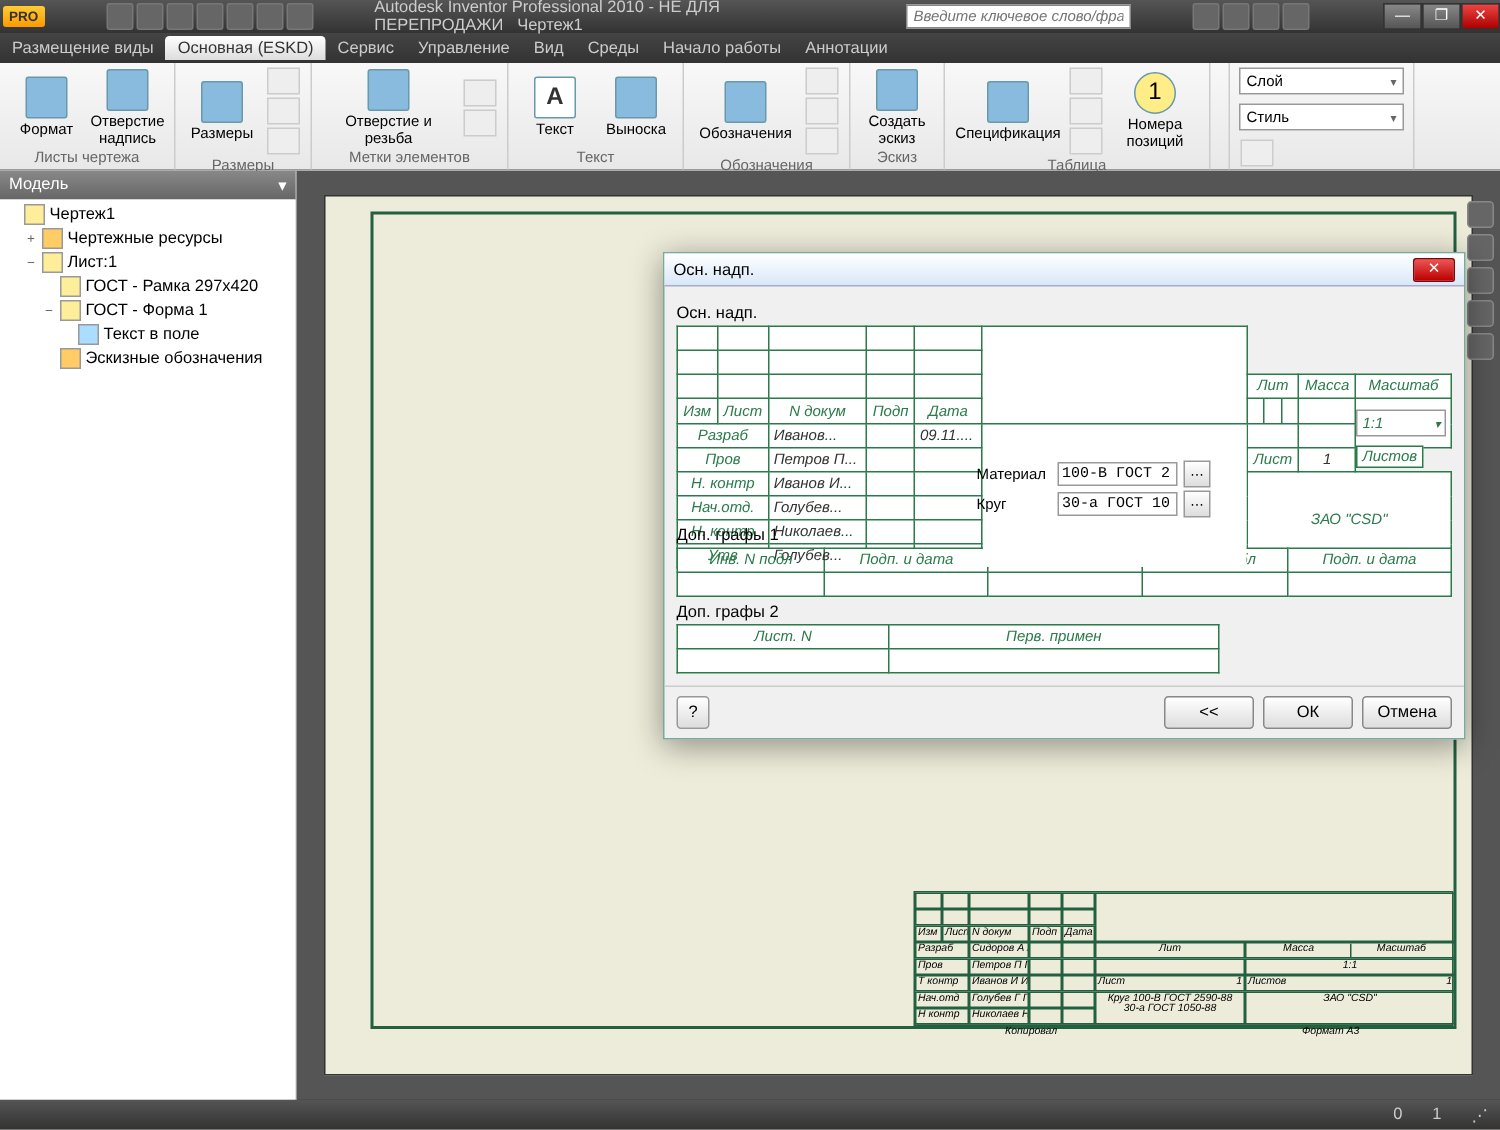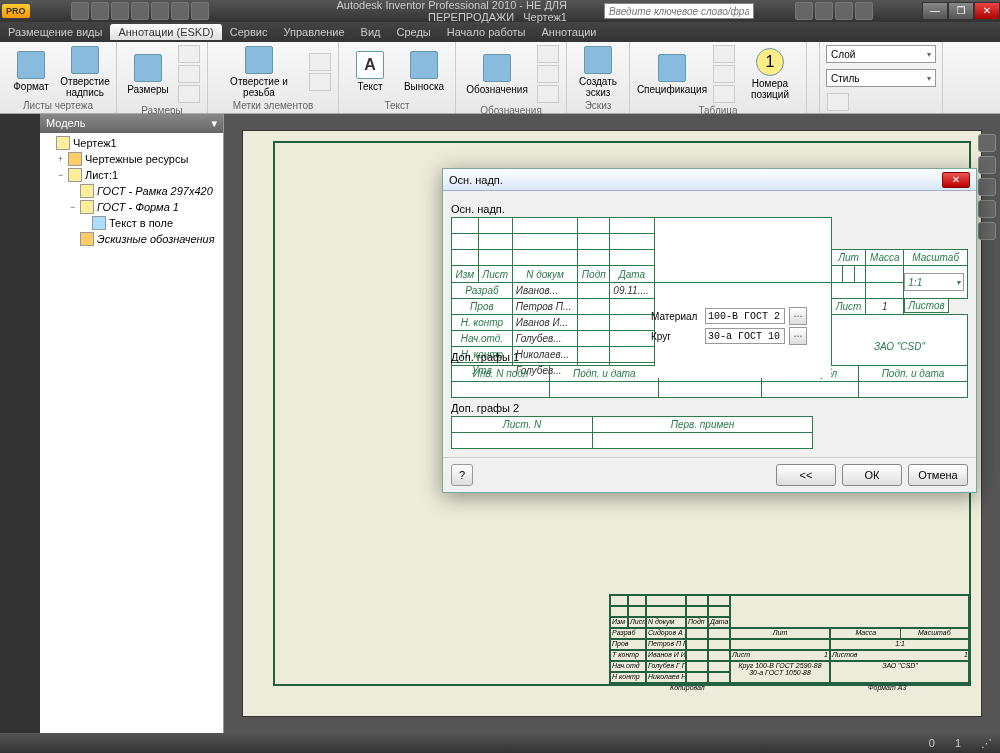--- a/index.html
+++ b/index.html
@@ -3,21 +3,21 @@
 <meta charset="utf-8">
 <style>
 * { box-sizing: border-box; margin: 0; padding: 0; font-family: "Segoe UI", Tahoma, sans-serif; }
 body { width: 1000px; height: 753px; background: #333; overflow: hidden; position: relative; }
 
 
 .titlebar { height: 22px; background: linear-gradient(#555,#333); display: flex; align-items: center; color: #ccc; font-size: 11px; gap: 37px; }
 .qat { display: flex; gap: 2px; padding: 0 4px; }
 .qat-btn { width: 18px; height: 18px; background: #666; border: 1px solid #777; border-radius: 2px; }
 .pro-badge { background: linear-gradient(#fc3,#f90); color: #333; font-weight: bold; font-size: 9px; padding: 2px 4px; border-radius: 2px; margin-left: 2px; }
-.title-text { flex: 1; text-align: right; font-size: 11px; color: #ccc; }
+.title-text { flex: 1; text-align: left; font-size: 11px; color: #ccc; }
 .search-box { width: 150px; height: 16px; background: #fff; border: 1px solid #888; font-size: 10px; color: #999; padding: 0 4px; font-style: italic; }
 .win-btns { display: flex; margin-left: 8px; }
 .win-btn { width: 26px; height: 18px; background: linear-gradient(#888,#555); border: 1px solid #333; color: #fff; font-size: 10px; text-align: center; line-height: 16px; }
 .win-btn.close { background: linear-gradient(#e44,#a00); }
 
 
 .menubar { height: 20px; background: linear-gradient(#444,#333); display: flex; align-items: center; font-size: 11px; color: #ccc; }
 .menu-item { padding: 2px 8px; cursor: pointer; }
 .menu-item.active { background: linear-gradient(#fff,#ddd); color: #333; border-radius: 3px 3px 0 0; }
 
@@ -31,28 +31,28 @@
 .ribbon-btn-big span { font-size: 10px; text-align: center; line-height: 11px; }
 .ribbon-btn-sm { width: 22px; height: 18px; background: #eee; border: 1px solid #ccc; margin: 1px; cursor: pointer; }
 .ribbon-col { display: flex; flex-direction: column; }
 
 
 .fmt-dd { width: 110px; height: 18px; background: #fff; border: 1px solid #999; font-size: 10px; padding: 0 4px; display: flex; align-items: center; justify-content: space-between; margin: 1px 0; }
 .fmt-dd::after { content: "▾"; font-size: 8px; color: #666; }
 
 
 .main { display: flex; height: 619px; }
-.sidebar { width: 184px; background: #f4f4f4; border-right: 1px solid #999; display: flex; flex-direction: column; margin-left: 40px; }
+.sidebar { width: 198px; background: #f4f4f4; border-right: 1px solid #999; display: flex; flex-direction: column; }
 .sidebar-title { background: linear-gradient(#888,#666); color: #fff; font-size: 11px; padding: 3px 6px; display: flex; justify-content: space-between; }
 .tree { flex: 1; background: #fff; font-size: 11px; padding: 2px; overflow: auto; }
 .tree-item { display: flex; align-items: center; padding: 1px 0 1px 4px; white-space: nowrap; cursor: pointer; }
 .tree-item .exp { width: 10px; font-size: 9px; color: #666; }
 .tree-item .ico { width: 14px; height: 14px; margin-right: 3px; border: 1px solid #999; background: #fe9; }
 .tree-item.ind1 { padding-left: 16px; }
-.tree-item.ind2 { padding-left: 28px; font-style: italic; }
+.tree-item.ind2 { padding-left: 28px; }
 .tree-item.ind3 { padding-left: 40px; }
 
 .canvas-wrap { flex: 1; background: #555; position: relative; overflow: hidden; }
 .canvas { position: absolute; left: 18px; top: 16px; right: 18px; bottom: 16px; background: #edebd9; border: 1px solid #333; }
 .sheet-frame { position: absolute; left: 30px; top: 10px; right: 10px; bottom: 30px; border: 2px solid #226040; }
 .small-titleblock { position: absolute; right: 0; bottom: 0; width: 360px; height: 90px; border: 1px solid #226040; background: #edebd9; font-size: 7px; }
 .stb-grid { display: grid; grid-template-columns: 18px 18px 40px 22px 22px 100px 140px; grid-template-rows: repeat(8, 11px); }
 .stb-grid > div { border: 0.5px solid #226040; padding: 0 1px; font-style: italic; overflow: hidden; white-space: nowrap; }
 
 
@@ -112,21 +112,21 @@
   </div>
   <div class="win-btns">
     <div class="win-btn">—</div>
     <div class="win-btn">❐</div>
     <div class="win-btn close">✕</div>
   </div>
 </div>
 
 <div class="menubar">
   <div class="menu-item">Размещение виды</div>
-  <div class="menu-item active">Аннотации (ESKD)</div>
+  <div class="menu-item active">Основная (ESKD)</div>
   <div class="menu-item">Сервис</div>
   <div class="menu-item">Управление</div>
   <div class="menu-item">Вид</div>
   <div class="menu-item">Среды</div>
   <div class="menu-item">Начало работы</div>
   <div class="menu-item">Аннотации</div>
 </div>
 
 <div class="ribbon">
   <div class="ribbon-group">

